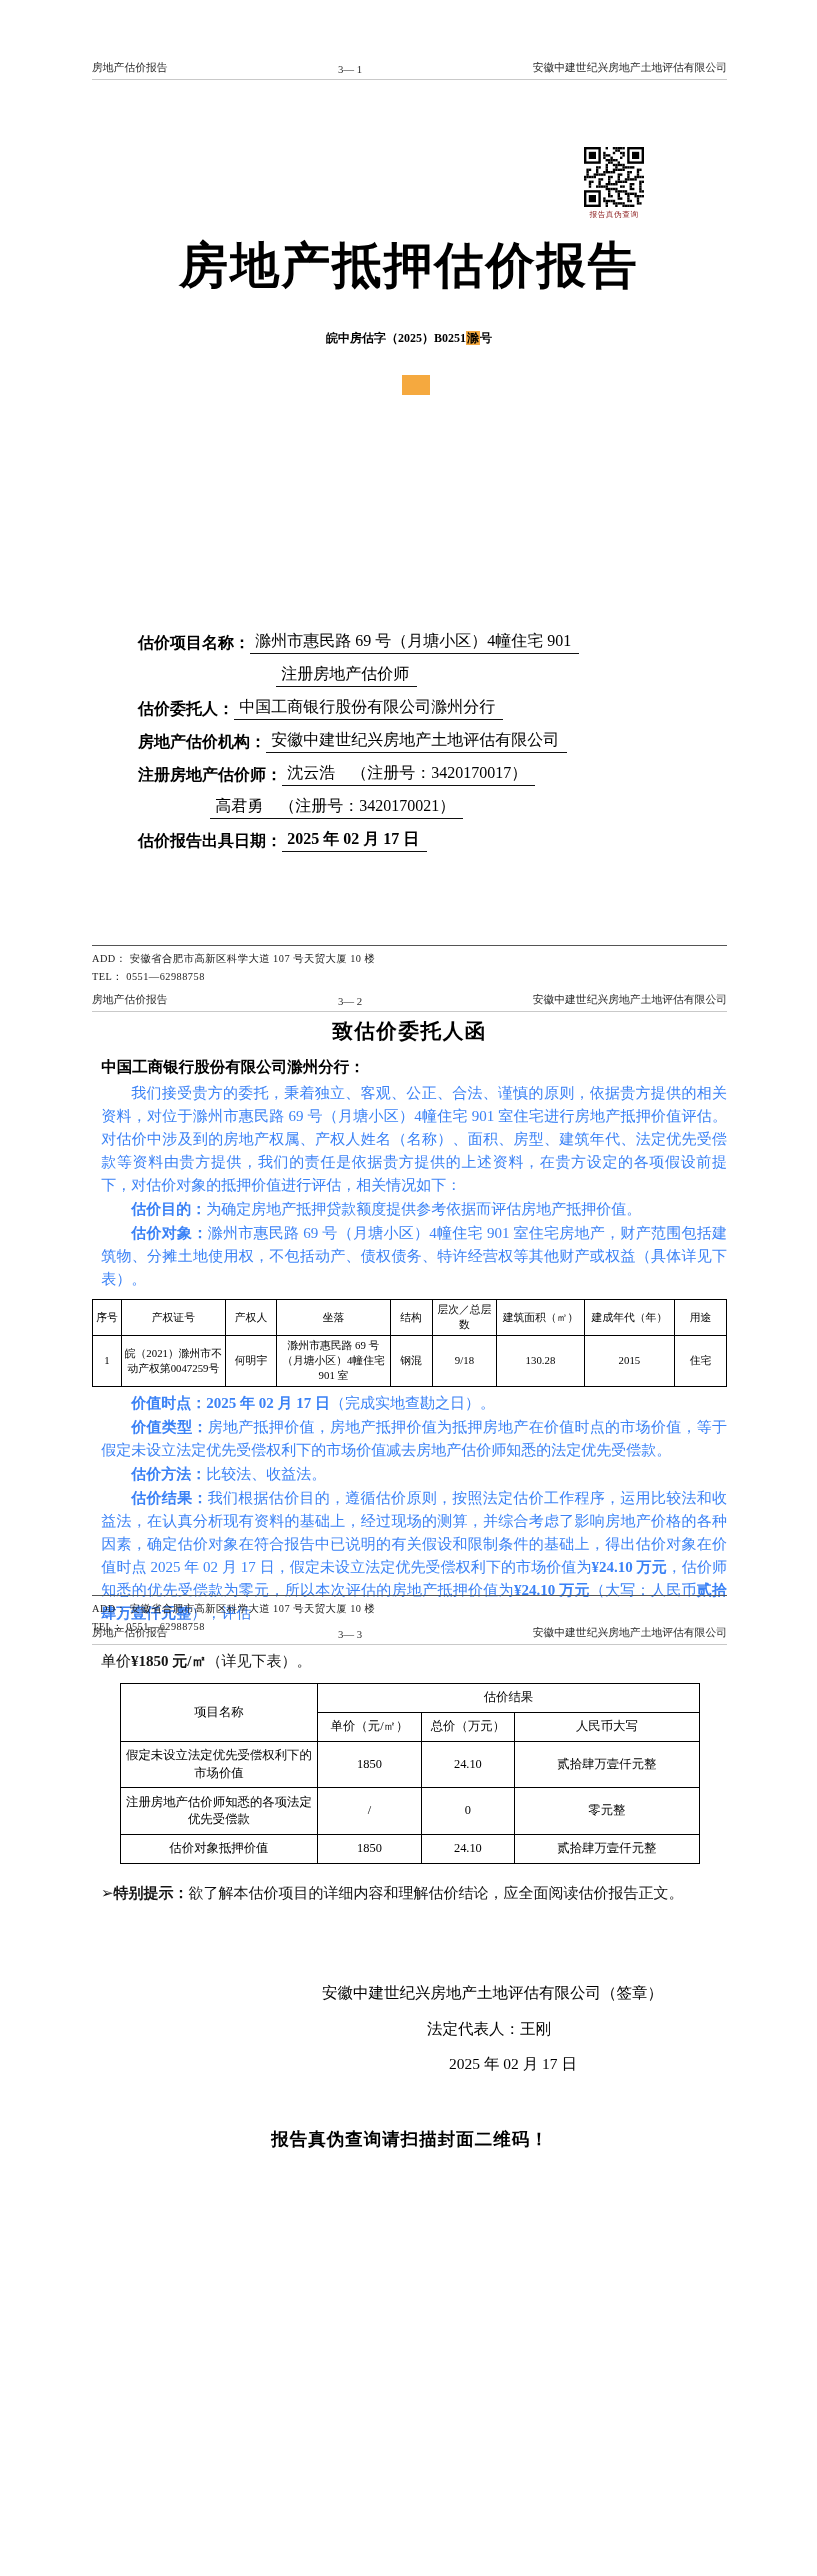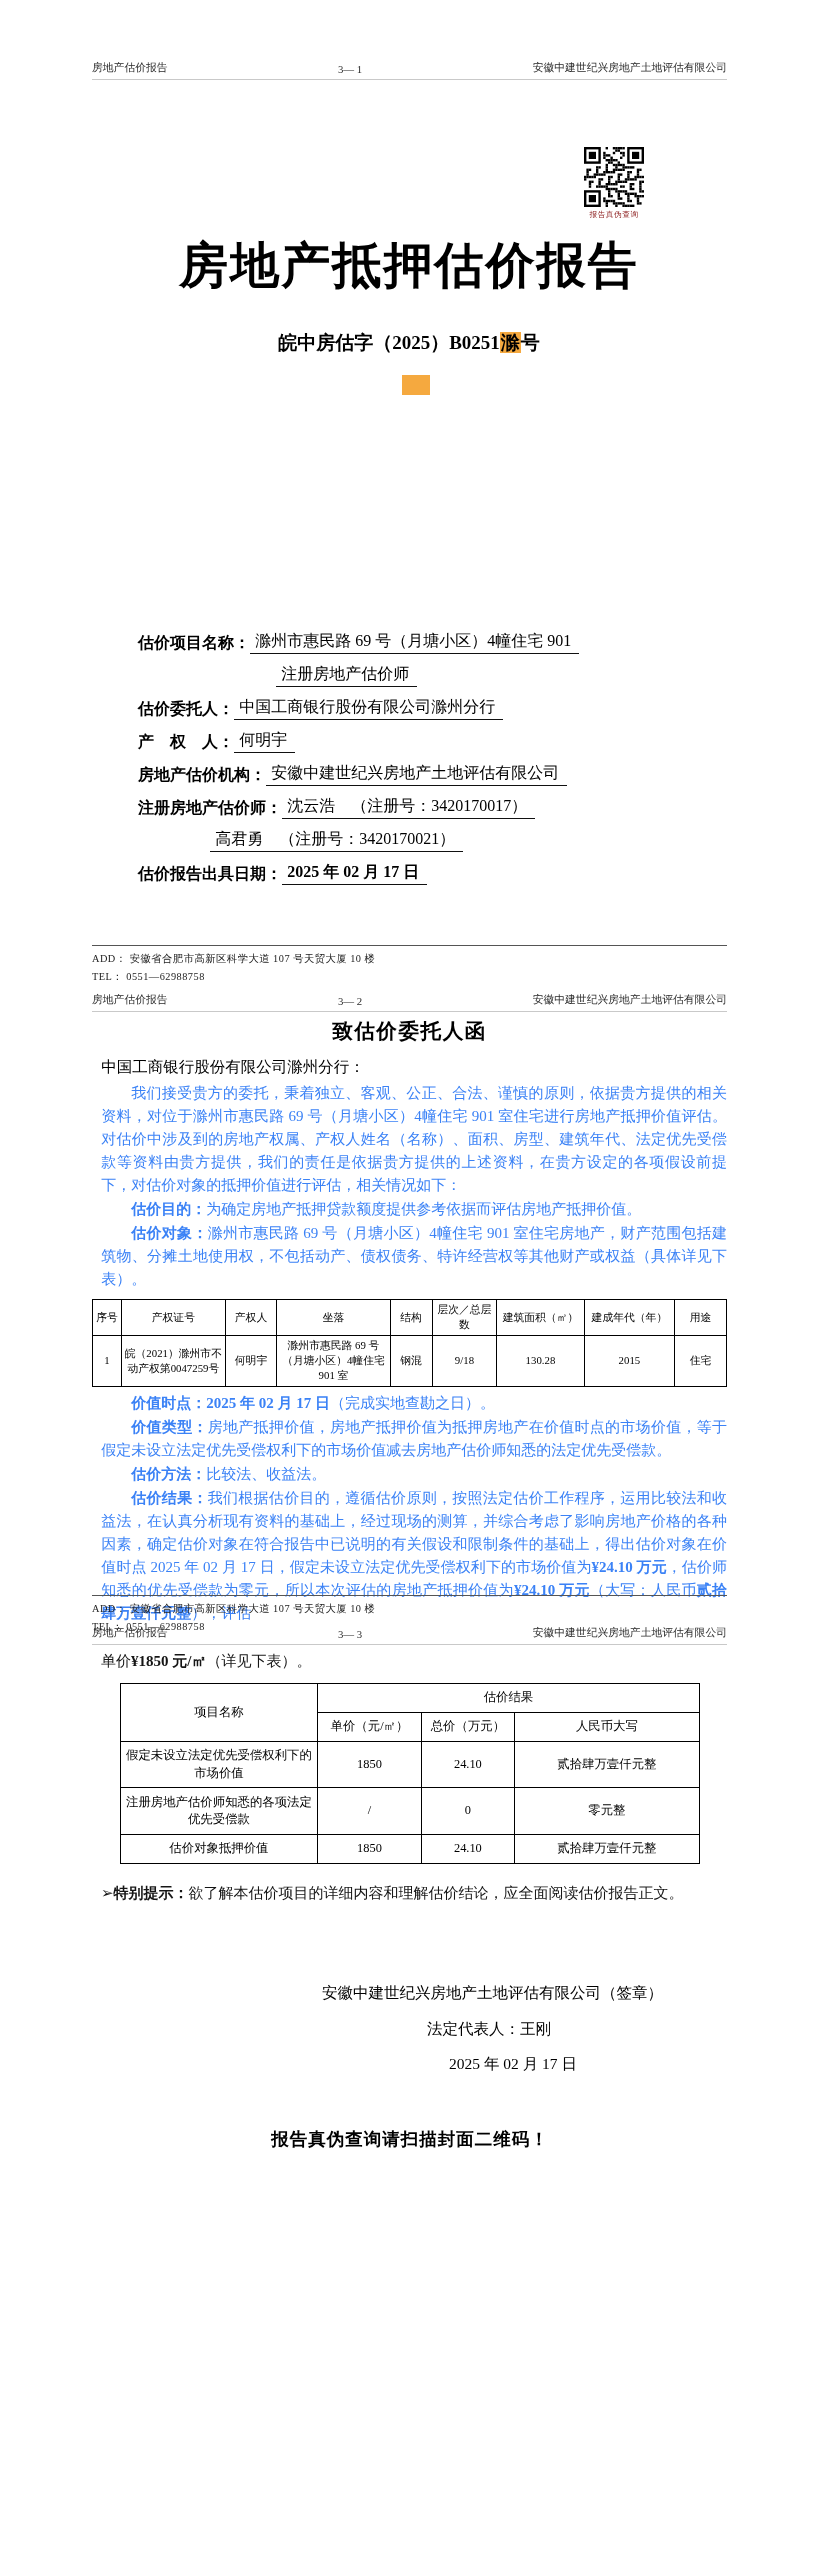--- a/index.html
+++ b/index.html
@@ -21,34 +21,34 @@
     font-size:10.3px;line-height:17.5px;color:#222;letter-spacing:0.5px;
   }
   
   .qrwrap{position:absolute;left:584px;top:147px;width:60px;text-align:center}
   .qrwrap svg{display:block;width:60px;height:60px}
   .qrcap{margin-top:2.6px;font-size:7.7px;color:var(--qr_caption,#8b1a1a);letter-spacing:0.5px}
   .title{
     position:absolute;top:233px;left:0;width:100%;margin:0;
     text-align:center;font-size:49px;font-weight:700;letter-spacing:2.1px;color:#000;
   }
-  .docno{position:absolute;top:330px;left:0;width:100%;text-align:center;font-size:19px;font-weight:700;color:#000}
+  .docno{position:absolute;top:330px;left:0;width:100%;text-align:center;font-size:12px;font-weight:700;color:#000}
   .hl{background:var(--highlight,#f5a93f);padding:0 1px}
   .hlmark{position:absolute;left:402px;top:375px;width:28px;height:19.6px;background:var(--highlight,#f5a93f)}
   .fields{position:absolute;left:138px;top:621px;width:577px;font-size:16px;color:#000}
   .frow{height:33px;display:flex;align-items:flex-end;white-space:nowrap}
   .frow b{flex:none}
   .uval{border-bottom:1px solid #111;padding:0 8.2px 1.5px 5.2px}
   .uval.bold{font-weight:700}
   .ind2{margin-left:138px}
   .ind3{margin-left:72px}
   
   .p2{position:absolute;left:92px;top:1017px;width:635px}
   .p2 h2{text-align:center;font-size:20.6px;font-weight:700;margin:0 0 12.4px;letter-spacing:1.5px;color:#000}
-  .salut{font-size:15.5px;font-weight:400;margin:0 0 4.1px;padding-left:9.3px;color:#000}
+  .salut{font-size:15.5px;font-weight:700;margin:0 0 4.1px;padding-left:9.3px;color:#000}
   .body{font-size:15px;line-height:23px;margin:0 0 1px;padding-left:9.3px;text-align:justify;color:#3b82f6}
   .ind{text-indent:30px}
   .ptable{width:100%;border-collapse:collapse;table-layout:fixed;margin:7.2px 0 5.2px;font-size:10.8px;text-align:center;color:#000}
   .ptable th,.ptable td{border:0.5px solid #000;padding:2.6px 2.1px;line-height:15px;font-weight:400;word-break:break-all;vertical-align:middle}
   
   .p3{position:absolute;left:101px;top:1650px;width:618px}
   .unitline{font-size:15px;line-height:23px;margin:0;color:#151515}
   .rtable{width:580px;margin:10.3px auto 0;border-collapse:collapse;table-layout:fixed;font-size:12.4px;text-align:center;color:#000}
   .rtable th,.rtable td{border:0.5px solid #000;padding:5.2px 4.1px;line-height:17.5px;font-weight:400;word-break:break-all;vertical-align:middle}
   .notice{margin:18.5px 0 0;font-size:15px;line-height:23px;text-align:justify;color:#151515}
@@ -289,24 +289,20 @@
     <span class="uval">滁州市惠民路 69 号（月塘小区）4幢住宅 901</span>
   </div>
   <div class="frow">
     <span class="uval ind2">注册房地产估价师</span>
   </div>
   <div class="frow">
     <b>估价委托人：</b>
     <span class="uval">中国工商银行股份有限公司滁州分行</span>
   </div>
   <div class="frow">
-    <b>产　权　人：</b>
-    <span class="uval">何明宇</span>
-  </div>
-  <div class="frow">
     <b>房地产估价机构：</b>
     <span class="uval">安徽中建世纪兴房地产土地评估有限公司</span>
   </div>
   <div class="frow">
     <b>注册房地产估价师：</b>
     <span class="uval">沈云浩　（注册号：3420170017）</span>
   </div>
   <div class="frow">
     <span class="uval ind3">高君勇　（注册号：3420170021）</span>
   </div>

